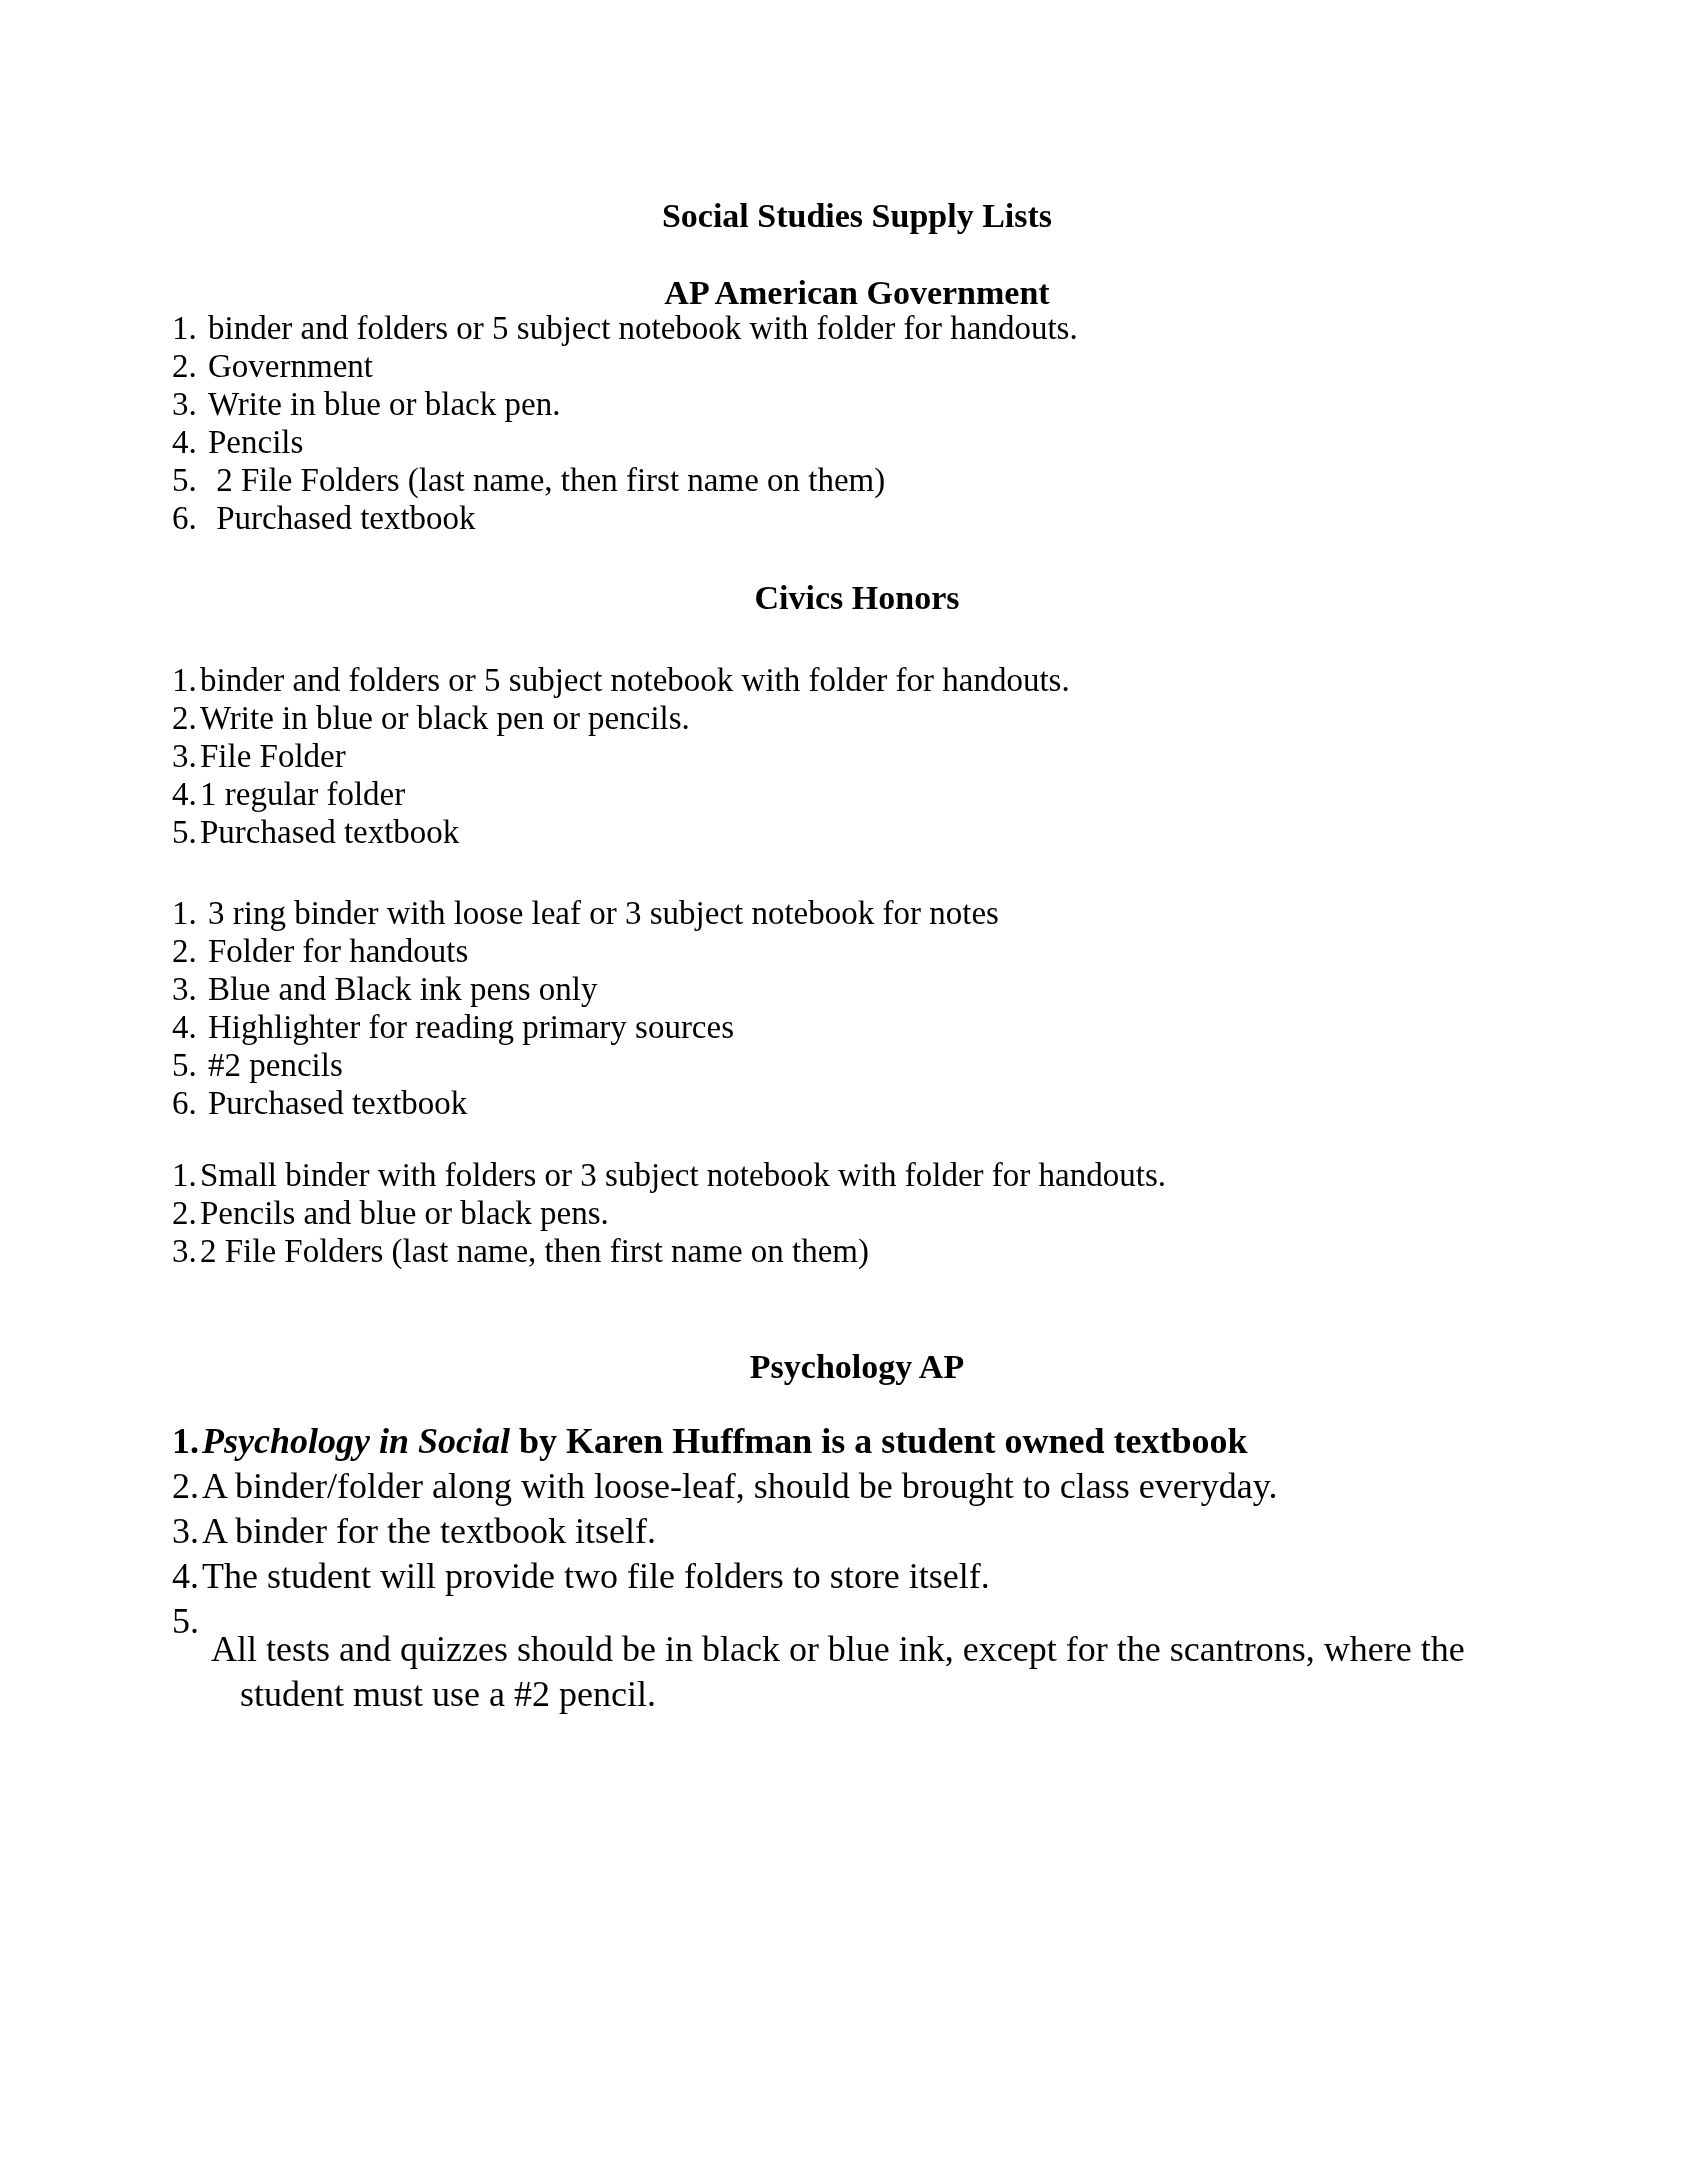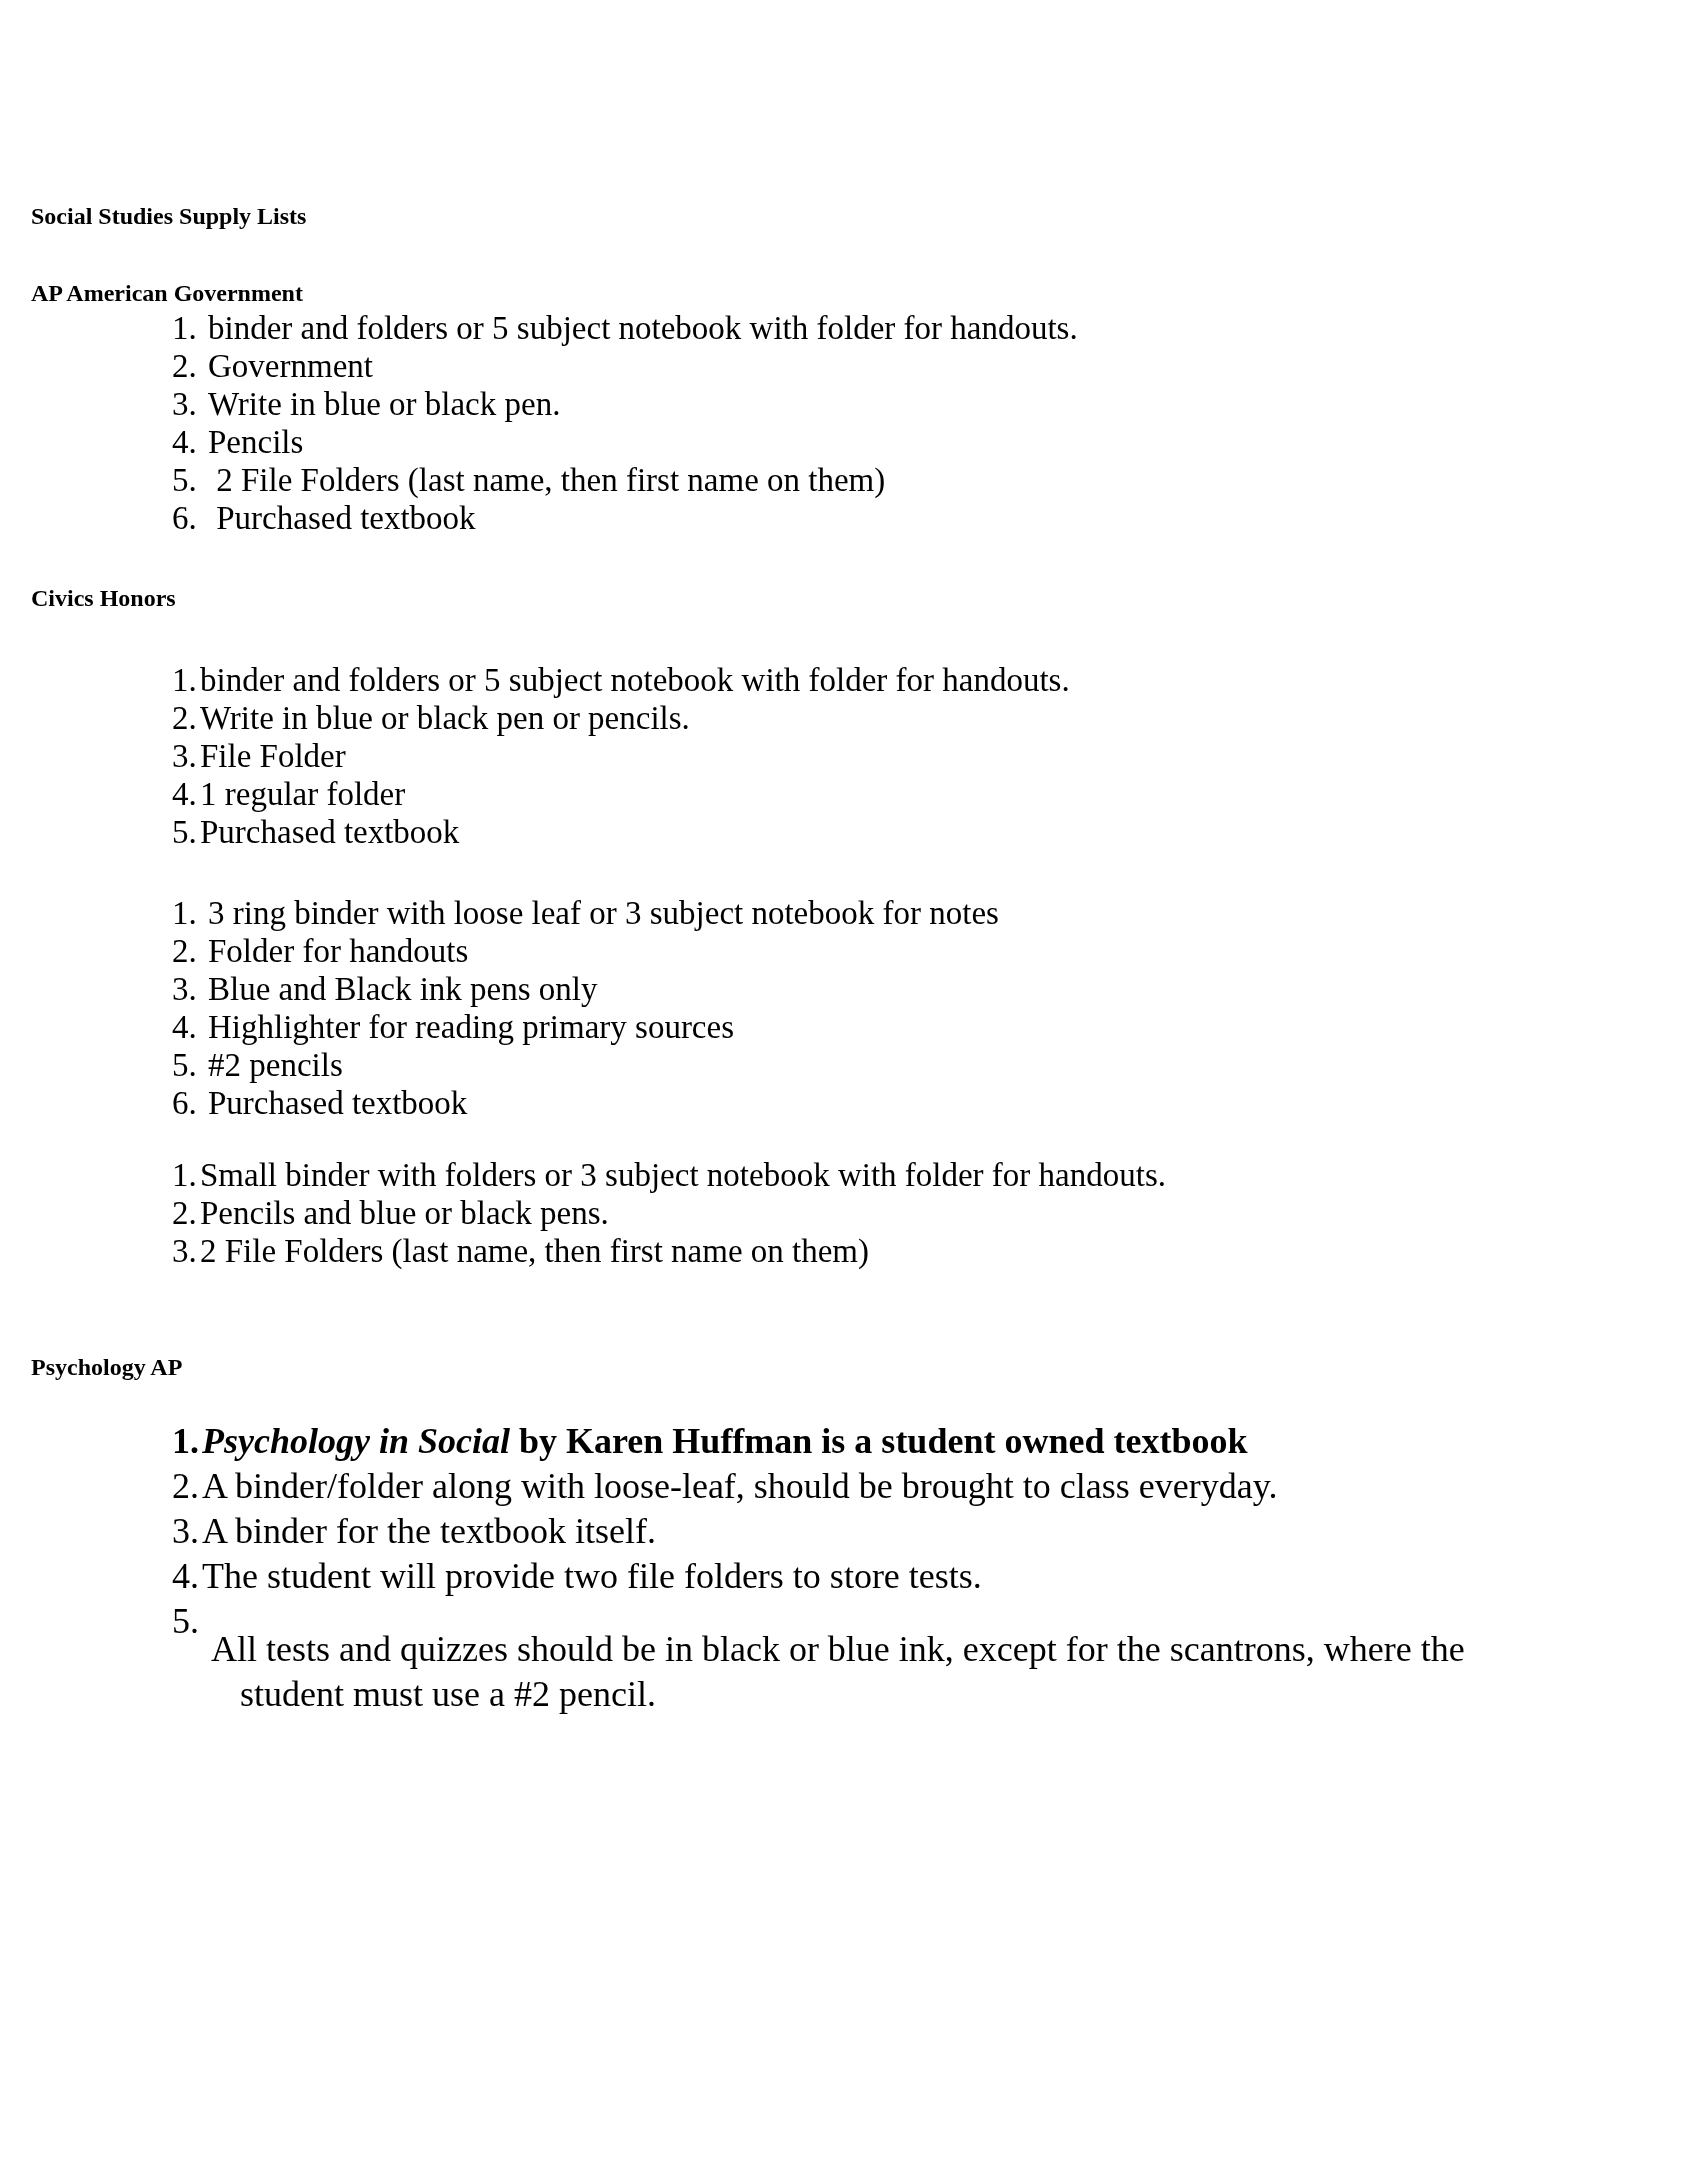--- a/index.html
+++ b/index.html
@@ -8,23 +8,23 @@
     width: 1683px;
     height: 2178px;
     background: #ffffff;
     color: #000000;
     font-family: "Liberation Serif", "DejaVu Serif", serif;
     overflow: hidden;
   }
   .content { padding-top: 196px; }
 
   .doc-title, .sec-heading {
-    font-size: 24px;
+    font-size: 34px;
     font-weight: bold;
-    text-align: left;
+    text-align: center;
     line-height: 40px;
     margin-left: 31px;
   }
 
   .list {
     margin-left: 172px;
     width: 1342px;
     font-size: 33px;
     line-height: 38px;
   }
@@ -162,21 +162,21 @@
       <div class="item">
         <span class="num">2.</span>
         <span class="txt">A binder/folder along with loose-leaf, should be brought to class everyday.</span>
       </div>
       <div class="item">
         <span class="num">3.</span>
         <span class="txt">A binder for the textbook itself.</span>
       </div>
       <div class="item">
         <span class="num">4.</span>
-        <span class="txt">The student will provide two file folders to store tests.</span>
+        <span class="txt">The student will provide two file folders to store itself.</span>
       </div>
       <div class="item">
         <span class="num">5.</span>
         <span class="txt hang"> All tests and quizzes should be in black or blue ink, except for the scantrons, where the student must use a #2 pencil.</span>
       </div>
     </div>
 
   </div>
 </div>
 

